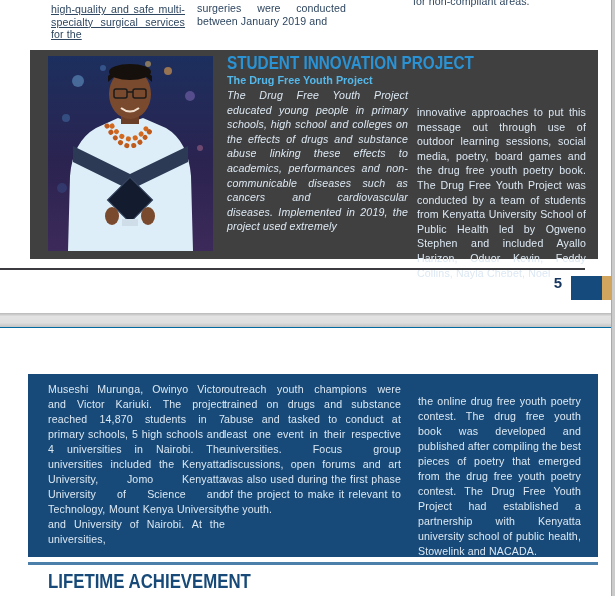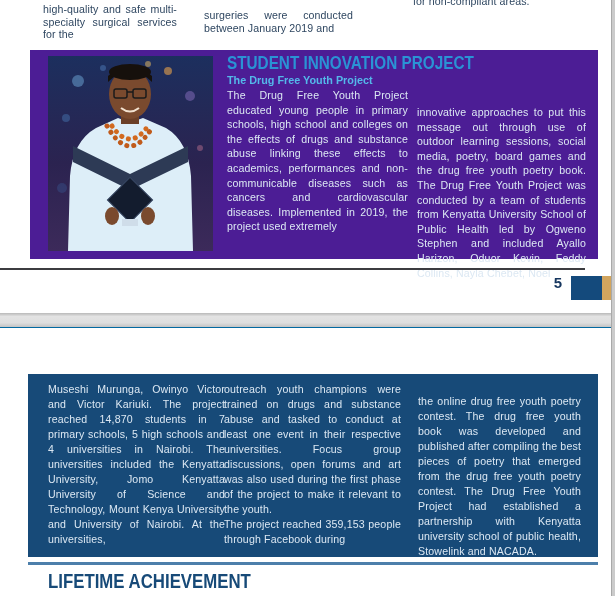--- a/index.html
+++ b/index.html
@@ -16,35 +16,35 @@
   .page1{top:0;width:611px;height:313px;border-bottom:1px solid #9d9d9d;}
   .page2{top:327px;width:611px;height:269px;border-top:1px solid #0369a1;}
   .gap-band{position:absolute;left:0;top:313px;width:615px;height:14px;
     background:linear-gradient(#b9b9b9 0%,#e3e3e3 25%,#dedede 70%,#c3c3c3 100%);}
   .edge-strip{position:absolute;top:0;left:611px;width:4px;height:596px;
     background:#cbcbcb;border-left:1px solid #a9a9a9;box-sizing:border-box;}
 
   
   .snip{position:absolute;font-size:10.6px;line-height:12.6px;color:#2e4660;
     text-align:justify;letter-spacing:.1px;}
-  .snip.c1{left:43px;top:3px;width:134px;}
-  .snip.c2{left:197px;top:9px;width:149px;margin-left:7px;}
+  .snip.c1{left:51px;top:3px;width:134px;text-decoration:underline;}
+  .snip.c2{left:197px;top:2px;width:149px;}
   .snip.c3{left:413px;top:-5px;width:175px;text-align:left;}
 
   
-  .fbox{position:absolute;left:30px;top:50px;width:568px;height:209px;background:#4c1d95;}
+  .fbox{position:absolute;left:30px;top:50px;width:568px;height:209px;background:#404040;}
   .photo{position:absolute;left:18px;top:6px;width:165px;height:195px;display:block;}
   .fb-heading{position:absolute;left:197px;top:3px;white-space:nowrap;
     font-size:18px;font-weight:800;color:#2a93d5;letter-spacing:0;
     transform:scaleX(.85);transform-origin:0 0;}
   .fb-sub{position:absolute;left:197px;top:24px;font-size:11.5px;font-weight:700;
     color:#54b8ea;white-space:nowrap;transform:scaleX(.94);transform-origin:0 0;}
   .fb-col{position:absolute;color:#dce8f3;font-size:10.6px;line-height:14.6px;
     text-align:justify;letter-spacing:.15px;}
-  .fb-col.mid{left:197px;top:38px;width:181px;}
+  .fb-col.mid{left:197px;top:38px;width:181px;font-style:italic;}
   .fb-col.right{left:387px;top:31px;width:169px;margin-top:24px;}
 
   
   .foot-rule{position:absolute;left:0;top:268px;width:585px;height:2px;background:#3c3c40;}
   .page-num{position:absolute;left:540px;top:274px;width:22px;text-align:right;
     font-size:15px;font-weight:700;color:#16365f;}
   .pn-blue{position:absolute;left:571px;top:276px;width:31px;height:24px;background:#144a7c;}
   .pn-gold{position:absolute;left:602px;top:276px;width:9px;height:24px;background:#d2a55e;}
 
   
@@ -131,21 +131,20 @@
   </div>
 
   <div class="gap-band"></div>
 
   <div class="page page2">
 
     <div class="fbox2">
       <div class="f2-col left">Museshi Murunga, Owinyo Victor and Victor Kariuki. The project reached 14,870 students in 7 primary schools, 5 high schools and 4 universities in Nairobi. The universities included the Kenyatta University, Jomo Kenyatta University of Science and Technology, Mount Kenya University and University of Nairobi. At the universities,</div>
       <div class="f2-col mid">
         <p>outreach youth champions were trained on drugs and substance abuse and tasked to conduct at least one event in their respective universities. Focus group discussions, open forums and art was also used during the first phase of the project to make it relevant to the youth.</p>
-        <p>The project reached 359,153 people through Facebook during</p>
       </div>
       <div class="f2-col right">the online drug free youth poetry contest. The drug free youth book was developed and published after compiling the best pieces of poetry that emerged from the drug free youth poetry contest. The Drug Free Youth Project had established a partnership with Kenyatta university school of public health, Stowelink and NACADA.</div>
     </div>
 
     <div class="blue-rule"></div>
     <div class="section-heading">LIFETIME ACHIEVEMENT</div>
   </div>
 
   <div class="edge-strip"></div>
 </div>

